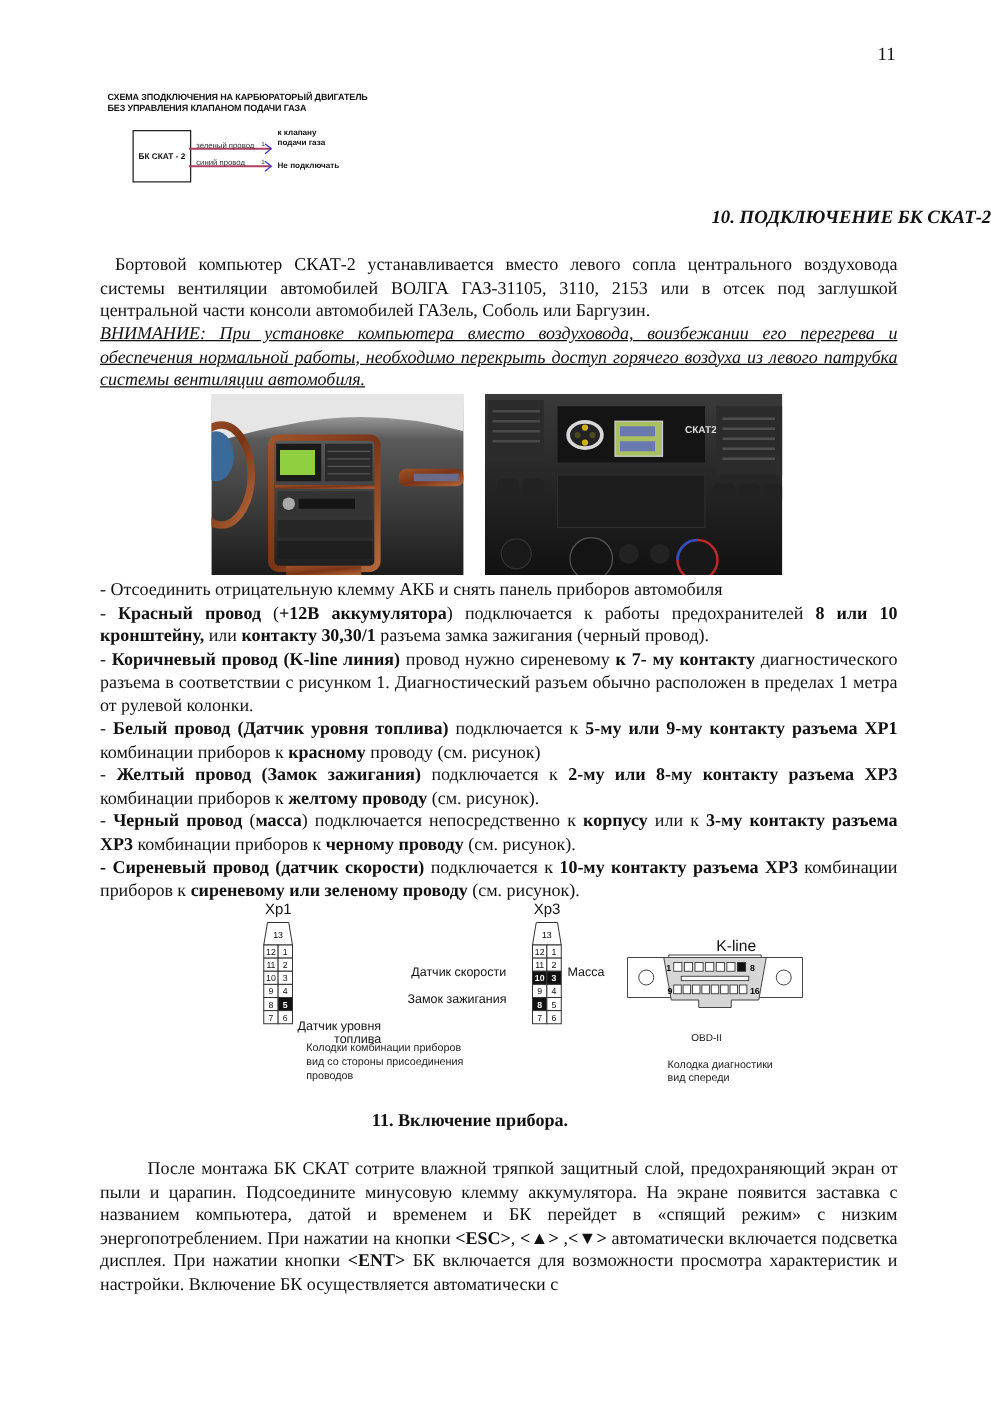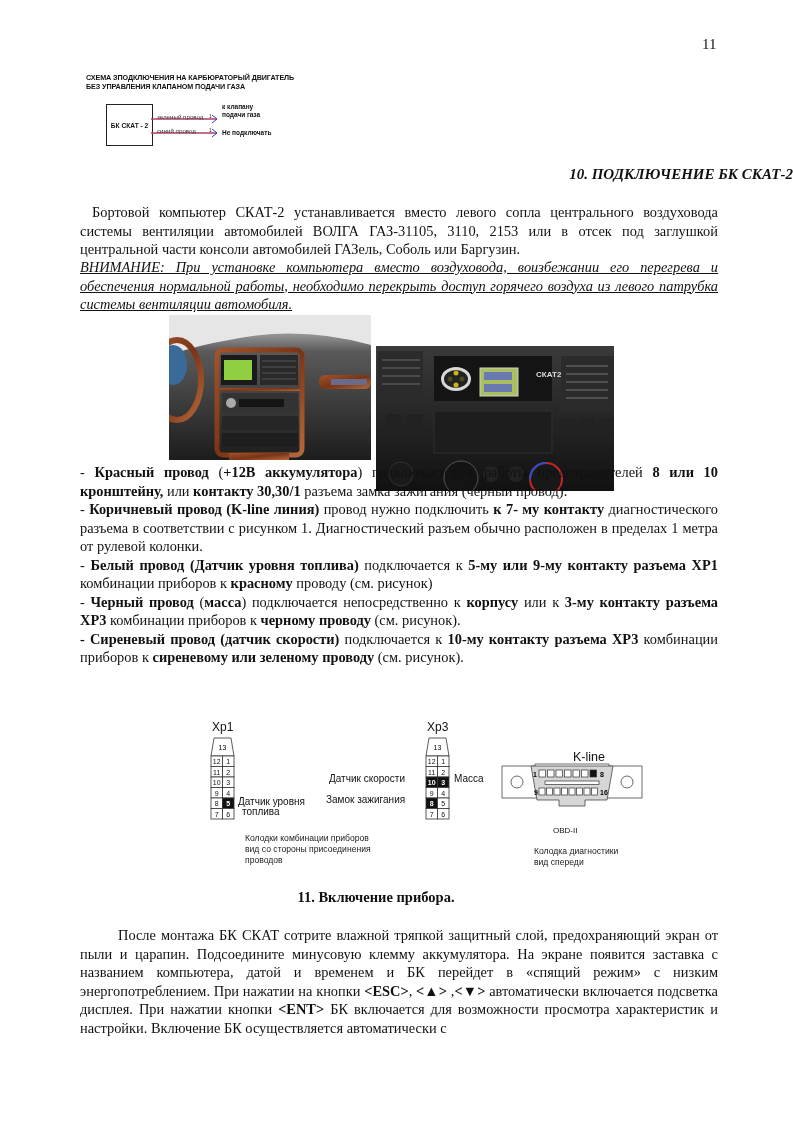--- a/index.html
+++ b/index.html
@@ -101,21 +101,21 @@
     <rect x="53" y="78" width="76" height="20" fill="#333"></rect>
     <circle cx="62" cy="88" r="5" fill="#aaa"></circle>
     <rect x="70" y="84" width="45" height="8" fill="#151515"></rect>
     <rect x="53" y="101" width="76" height="14" fill="#262626"></rect>
     <rect x="53" y="118" width="76" height="14" fill="#1e1e1e"></rect>
     <rect x="150" y="60" width="52" height="14" rx="6" fill="url(#wood)"></rect>
     <rect x="162" y="64" width="36" height="6" fill="#6a6a8a"></rect>
     <rect x="60" y="138" width="60" height="7" fill="url(#wood)"></rect>
   </svg>
 </div>
-<div class="abs photo" style="left:376px;top:315px;width:238px;height:171px;margin-top:31px;">
+<div class="abs photo" style="left:388px;top:315px;width:238px;height:171px;">
   <svg width="238" height="145" viewBox="0 0 238 145">
     <defs>
       <linearGradient id="dash2" x1="0" y1="0" x2="0" y2="1">
         <stop offset="0" stop-color="#3a3a3a"></stop>
           <stop offset="1" stop-color="#111"></stop>
       </linearGradient>
     </defs>
     <rect width="238" height="145" fill="url(#dash2)"></rect>
     <rect x="2" y="5" width="45" height="45" fill="#2b2b2b"></rect>
     <g stroke="#4a4a4a" stroke-width="2">
@@ -153,23 +153,25 @@
     <circle cx="85" cy="132" r="17" fill="#141414" stroke="#555"></circle>
     <circle cx="115" cy="128" r="8" fill="#222"></circle>
       <circle cx="140" cy="128" r="8" fill="#222"></circle>
     <circle cx="170" cy="133" r="16" fill="#181818" stroke="#c02828" stroke-width="2"></circle>
     <path d="M154,133 A16,16 0 0 1 170,117" fill="none" stroke="#2850c8" stroke-width="2"></path>
   </svg>
 </div>
 
 <div class="abs para" style="top:463px;">
   <div id="steps">
+      <div><span>- Отсоединить отрицательную клемму АКБ и снять панель приборов автомобиля</span></div>
       <div><span>- </span><b>Красный провод</b><span> (</span><b>+12В аккумулятора</b><span>) подключается  к работы предохранителей </span><b>8 или 10 кронштейну,</b><span>  или </span><b>контакту 30,30/1</b><span> разъема замка зажигания (черный провод).</span></div>
-      <div><span>- </span><b>Коричневый провод (K-line линия)</b><span> провод нужно  подключить </span><b>к   7- му  контакту</b><span> диагностического  разъема в соответствии с рисунком 1. Диагностический  разъем обычно расположен в пределах 1 метра от рулевой колонки.</span></div>
+      <div><span>- </span><b>Коричневый провод (K-line линия)</b><span> провод нужно  сиреневому </span><b>к   7- му  контакту</b><span> диагностического  разъема в соответствии с рисунком 1. Диагностический  разъем обычно расположен в пределах 1 метра от рулевой колонки.</span></div>
       <div><span>- </span><b>Белый провод  (Датчик уровня топлива)</b><span> подключается к </span><b>5-му или 9-му контакту разъема XP1</b><span> комбинации приборов к </span><b>красному</b><span> проводу (см. рисунок)</span></div>
+      <div><span>- </span><b>Желтый провод (Замок зажигания)</b><span> подключается к </span><b>2-му или 8-му контакту разъема XP3</b><span> комбинации приборов к </span><b>желтому проводу</b><span> (см. рисунок).</span></div>
       <div><span>- </span><b>Черный провод</b><span> (</span><b>масса</b><span>) подключается непосредственно к </span><b>корпусу</b><span> или  к </span><b>3-му контакту разъема XP3</b><span>  комбинации приборов к </span><b>черному  проводу</b><span> (см. рисунок).</span></div>
       <div><b>- Сиреневый провод (датчик скорости)</b><span> подключается к </span><b>10-му контакту разъема XP3</b><span> комбинации приборов к </span><b>сиреневому или зеленому проводу</b><span> (см. рисунок).</span></div>
     </div>
 </div>
 
 <div class="abs conn-title" style="left:212px;top:720px;">Хр1</div>
 <svg class="abs" id="xp1" style="left:208px;top:736px;" width="30" height="86">
     <path d="M3,20 L6,2 L23,2 L26,20 Z" fill="#fff" stroke="#333" stroke-width="0.8"></path>
     <text x="14.5" y="14" text-anchor="middle" font-size="7" font-family="Liberation Sans, sans-serif">13</text>
     <rect x="3" y="20" width="11.5" height="10.5" fill="#fff" stroke="#333" stroke-width="0.8"></rect>
@@ -190,21 +192,21 @@
     <text x="20.25" y="59.5" text-anchor="middle" font-size="7" font-weight="normal" fill="#111" font-family="Liberation Sans, sans-serif">4</text>
     <rect x="3" y="62" width="11.5" height="10.5" fill="#fff" stroke="#333" stroke-width="0.8"></rect>
     <text x="8.75" y="70" text-anchor="middle" font-size="7" font-weight="normal" fill="#111" font-family="Liberation Sans, sans-serif">8</text>
     <rect x="14.5" y="62" width="11.5" height="10.5" fill="#111" stroke="#333" stroke-width="0.8"></rect>
     <text x="20.25" y="70" text-anchor="middle" font-size="7" font-weight="bold" fill="#fff" font-family="Liberation Sans, sans-serif">5</text>
     <rect x="3" y="72.5" width="11.5" height="10.5" fill="#fff" stroke="#333" stroke-width="0.8"></rect>
     <text x="8.75" y="80.5" text-anchor="middle" font-size="7" font-weight="normal" fill="#111" font-family="Liberation Sans, sans-serif">7</text>
     <rect x="14.5" y="72.5" width="11.5" height="10.5" fill="#fff" stroke="#333" stroke-width="0.8"></rect>
     <text x="20.25" y="80.5" text-anchor="middle" font-size="7" font-weight="normal" fill="#111" font-family="Liberation Sans, sans-serif">6</text>
   </svg>
-<div class="abs conn-label" style="left:238px;top:796px;">
+<div class="abs conn-label" style="left:238px;top:816px;text-align:right;">
   <div>Датчик уровня</div>
   <div style="padding-left:4px;margin-top:-1px;">топлива</div>
 </div>
 
 <div class="abs conn-title" style="left:427px;top:720px;">Хр3</div>
 <svg class="abs" id="xp3" style="left:423px;top:736px;" width="30" height="86">
     <path d="M3,20 L6,2 L23,2 L26,20 Z" fill="#fff" stroke="#333" stroke-width="0.8"></path>
     <text x="14.5" y="14" text-anchor="middle" font-size="7" font-family="Liberation Sans, sans-serif">13</text>
     <rect x="3" y="20" width="11.5" height="10.5" fill="#fff" stroke="#333" stroke-width="0.8"></rect>
     <text x="8.75" y="28" text-anchor="middle" font-size="7" font-weight="normal" fill="#111" font-family="Liberation Sans, sans-serif">12</text>

